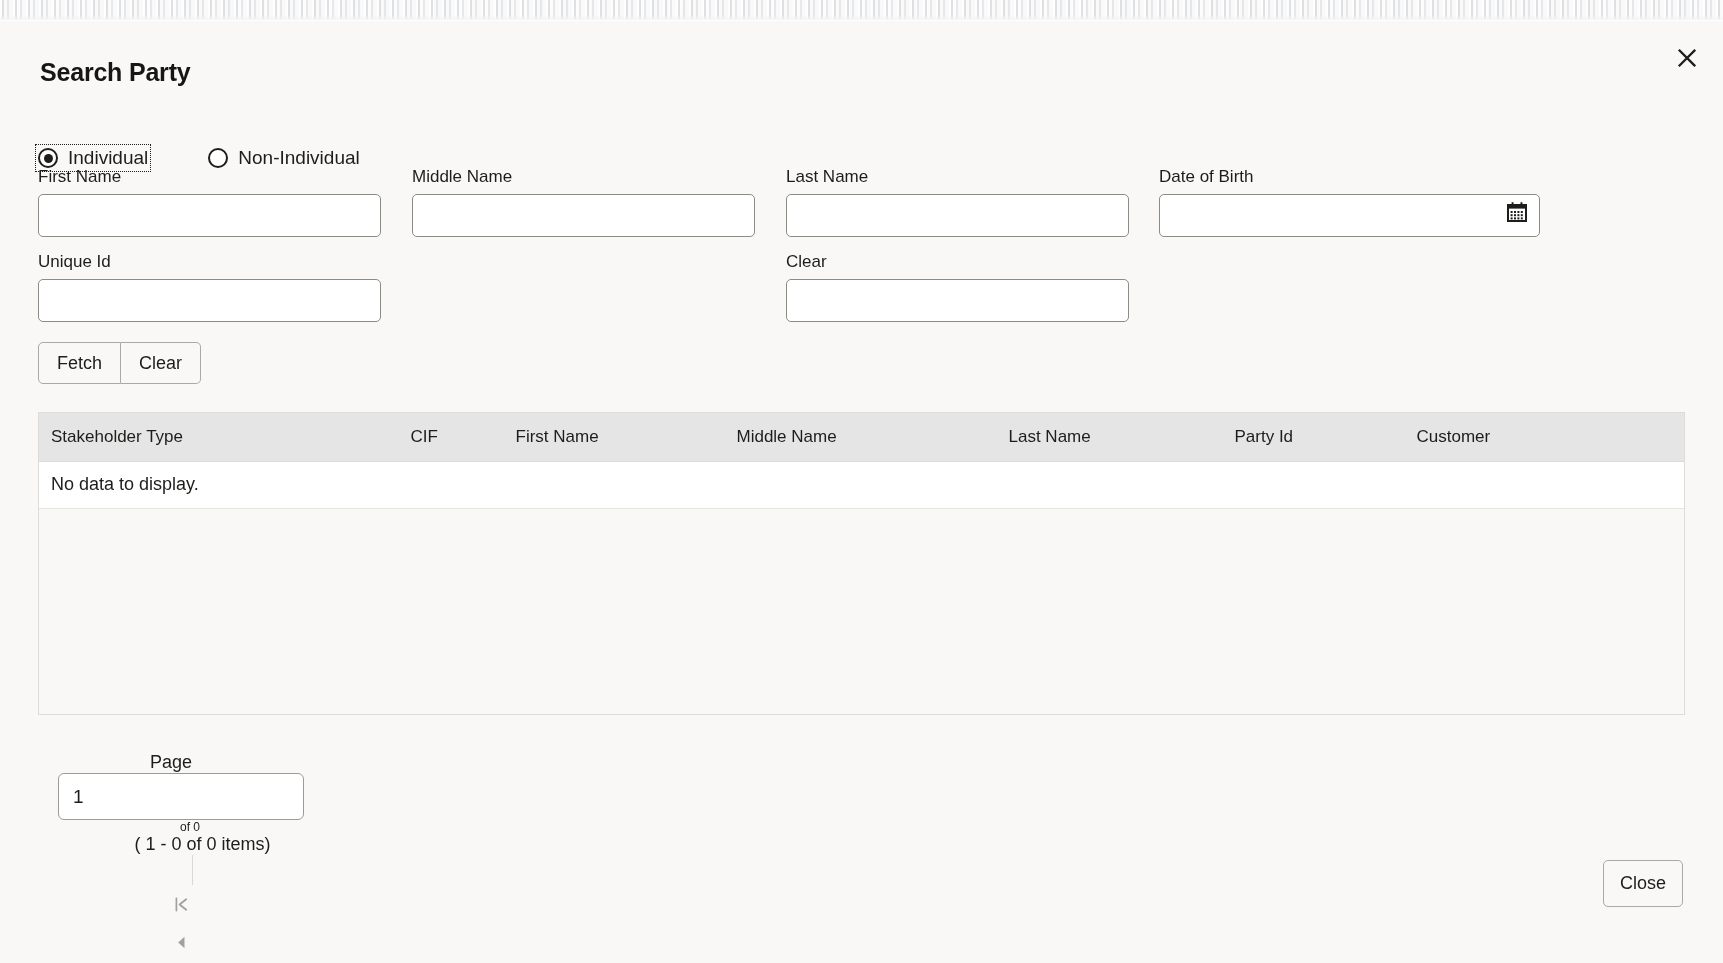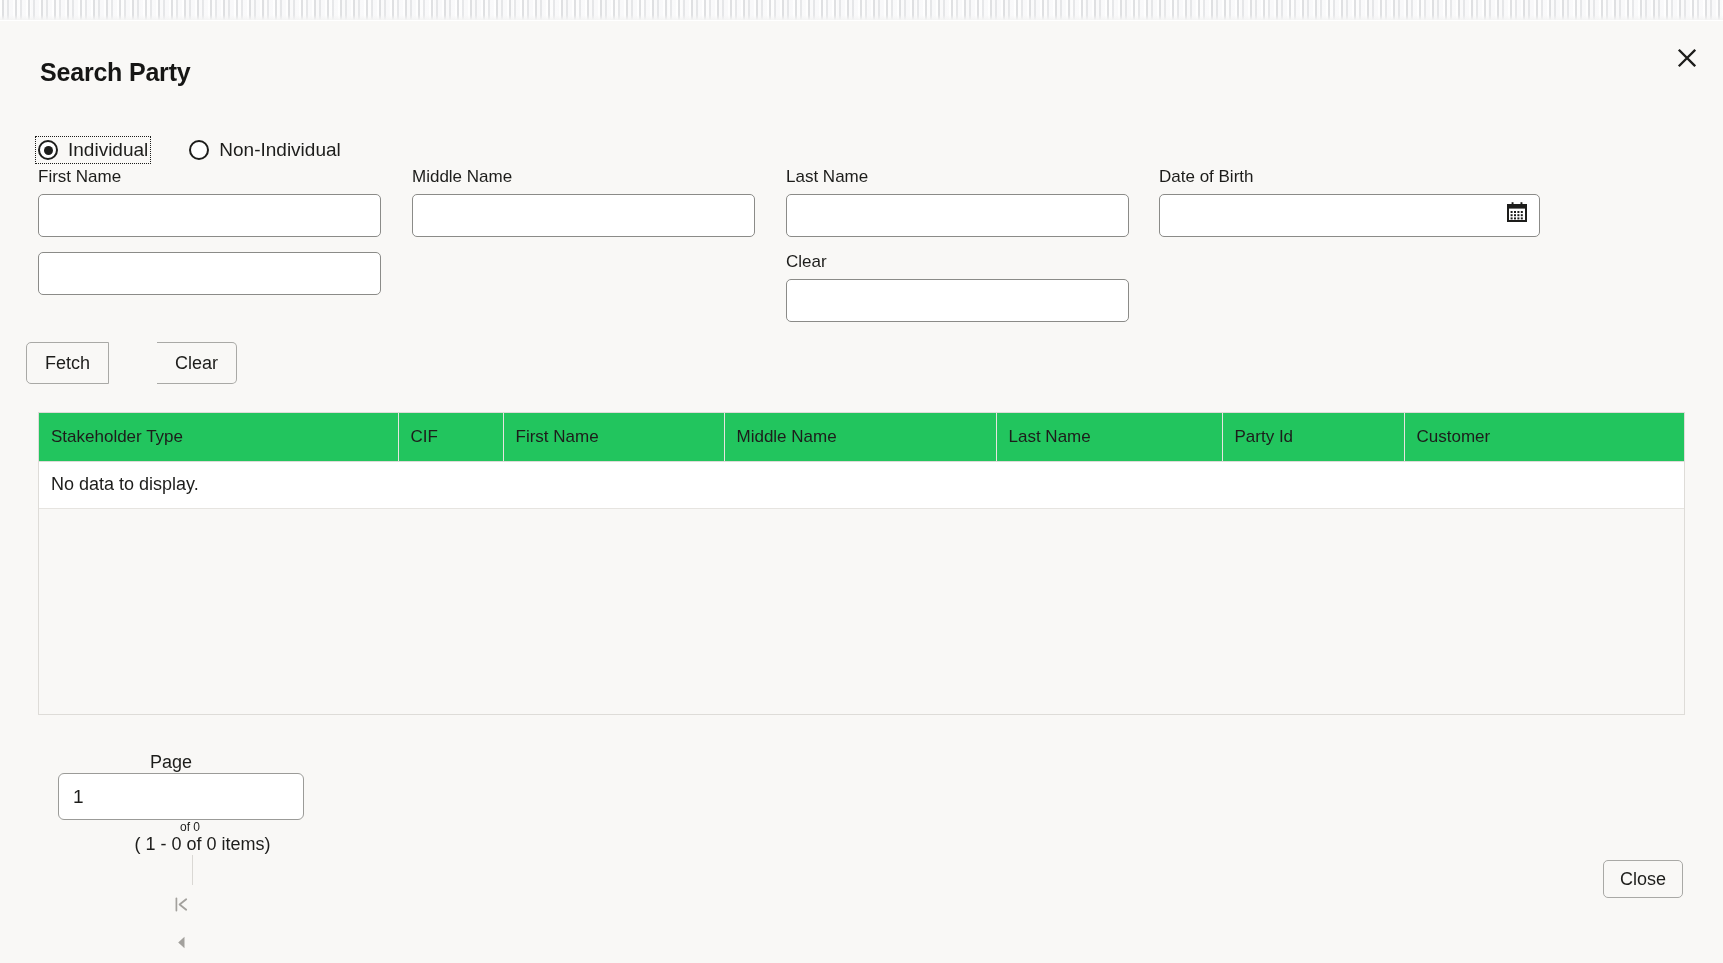--- a/index.html
+++ b/index.html
@@ -51,22 +51,22 @@
   }
 
   #page-title {
     position: absolute; left: 40px; top: 37px;
     font-size: 25px; font-weight: bold; letter-spacing: -0.2px;
     color: #161615;
   }
 
   
   #radio-row {
-    position: absolute; left: 38px; top: 118px;
-    display: flex; align-items: center; gap: 41px;
+    position: absolute; left: 38px; top: 126px;
+    display: flex; align-items: center; gap: 60px;
   }
   .radio-opt { display: flex; align-items: center; gap: 10px; cursor: pointer; }
   .radio-mark {
     width: 20px; height: 20px; border-radius: 50%;
     border: 2px solid #1d1d1b; background: #fff;
     display: flex; align-items: center; justify-content: center;
     flex: 0 0 auto;
   }
   .radio-opt.checked .radio-mark::after {
     content: ""; width: 9px; height: 9px; border-radius: 50%; background: #1d1d1b;
@@ -89,40 +89,40 @@
   }
   .field-input::placeholder { color: #9a9a97; }
   .with-icon { padding-right: 44px; }
   .cal-btn {
     position: absolute; right: 9px; top: 31px;
     width: 28px; height: 28px; cursor: pointer;
     display: flex; align-items: center; justify-content: center;
   }
 
   
-  #action-row { position: absolute; left: 26px; top: 321px; display: flex; gap: 48px; }
+  #action-row { position: absolute; left: 38px; top: 321px; display: flex; }
   .btn {
     height: 42px; min-width: 78px;
     border: 1px solid #a9a9a6; background: #f9f8f6;
     font-size: 18px; font-family: "Liberation Sans", sans-serif;
     color: #1d1d1b; cursor: pointer; padding: 0 18px;
   }
   #fetch-btn { border-radius: 5px 0 0 5px; }
   #clear-btn { border-radius: 0 5px 5px 0; border-left: none; }
 
   
   #table-wrap {
     position: absolute; left: 38px; top: 391px;
     width: 1647px; height: 303px;
     border: 1px solid #dedcd8;
     background: #f9f8f6;
   }
   table.grid { width: 100%; border-collapse: collapse; table-layout: fixed; }
   table.grid thead th {
-    background: #22c55e; border-bottom: 1px solid #dedcd8;
+    background: #e5e5e5; border-bottom: 1px solid #dedcd8;
     border-right: 1px solid #e6e4e0;
     height: 48px; text-align: left; padding: 0 12px;
     font-size: 17px; font-weight: normal; color: #1d1d1b;
   }
   table.grid thead th:last-child { border-right: none; }
   table.grid td.empty-cell {
     background: #ffffff; height: 47px; padding: 0 12px;
     font-size: 18px; color: #1d1d1b;
     border-bottom: 1px solid #e6e4e0;
   }
@@ -148,21 +148,21 @@
   .pg-btn {
     width: 46px; height: 38px; margin-left: 0;
     display: flex; align-items: center; justify-content: center;
     color: #a3a19d; cursor: pointer; font-size: 20px; line-height: 1;
   }
   .pg-btn:first-of-type { margin-left: 14px; }
 
   
   #close-btn {
     position: absolute; right: 40px; top: 839px;
-    width: 80px; height: 38px;
+    width: 80px; height: 47px;
     border: 1px solid #a9a9a6; border-radius: 5px;
     background: #f9f8f6; font-size: 18px;
     font-family: "Liberation Sans", sans-serif;
     color: #1d1d1b; cursor: pointer;
   }
 </style>
 </head>
 <body>
 
 <div id="top-strip"></div>
@@ -224,20 +224,21 @@
           <rect x="5.6" y="17.4" width="2" height="2"></rect>
             <rect x="9" y="17.4" width="2" height="2"></rect>
           <rect x="12.4" y="17.4" width="2" height="2"></rect>
             <rect x="15.8" y="17.4" width="2" height="2"></rect>
         </g>
       </svg>
     </span>
   </div>
 
   <div class="field" style="left:38px; top:231px; width:343px;">
+    <label class="field-label">Unique Id</label>
     <input class="field-input" type="text" value="" style="">
   </div>
 
 
   <div class="field" style="left:786px; top:231px; width:343px;">
     <label class="field-label">Clear</label>
     <input class="field-input" type="text" value="" style="">
   </div>
 
   <div id="action-row">

